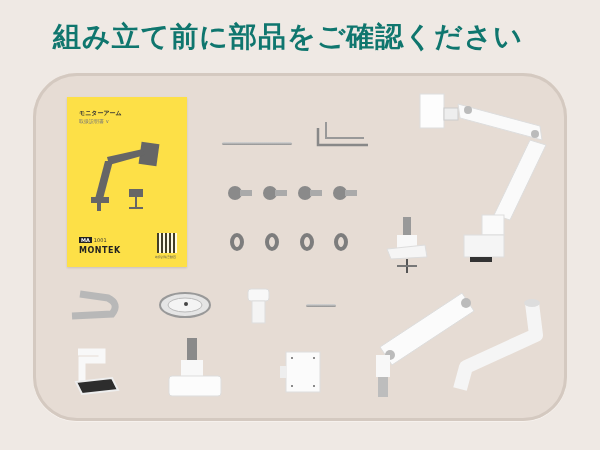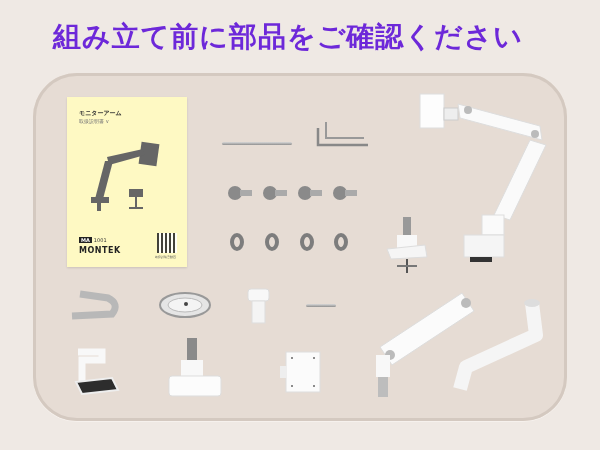--- a/index.html
+++ b/index.html
@@ -3,30 +3,30 @@
 <meta charset="utf-8">
 <style>
   html, body { margin:0; padding:0; }
   body {
     width:600px; height:450px; overflow:hidden; position:relative;
     background:#efe9e4;
     font-family:"DejaVu Sans", sans-serif;
   }
   .title {
     position:absolute; left:0; top:18px; width:576px; text-align:center;
-    font-size:28px; font-weight:bold; color:#6d28d9; letter-spacing:1px;
+    font-size:28px; font-weight:bold; color:#0f766e; letter-spacing:1px;
   }
   .panel {
     position:absolute; left:33px; top:73px; width:534px; height:348px;
     background:#e6dcd4; border-radius:44px;
     box-shadow: inset 0 0 0 3px #d4c9c0, 0 1px 0 #f6f1ed;
   }
   .booklet {
     position:absolute; left:67px; top:97px; width:120px; height:170px;
-    background:#fef9c3; box-shadow:0 1px 2px rgba(0,0,0,0.12);
+    background:#fde047; box-shadow:0 1px 2px rgba(0,0,0,0.12);
   }
   .booklet .bt1 { position:absolute; left:12px; top:12px; font-size:6px; font-weight:bold; color:#333; }
   .booklet .bt2 { position:absolute; left:12px; top:21px; font-size:5px; color:#777; }
   .booklet .model { position:absolute; left:12px; top:140px; font-size:5px; color:#333; }
   .booklet .model b { background:#222; color:#fff; padding:0 2px; margin-right:2px; }
   .booklet .brand { position:absolute; left:12px; top:149px; font-size:8px; font-weight:bold; color:#222; letter-spacing:0.5px; }
   .booklet .qr { position:absolute; left:90px; top:136px; width:20px; height:20px;
     background:
       repeating-linear-gradient(90deg,#222 0 2px,#fff 2px 4px),
       #222; opacity:0.85; }

